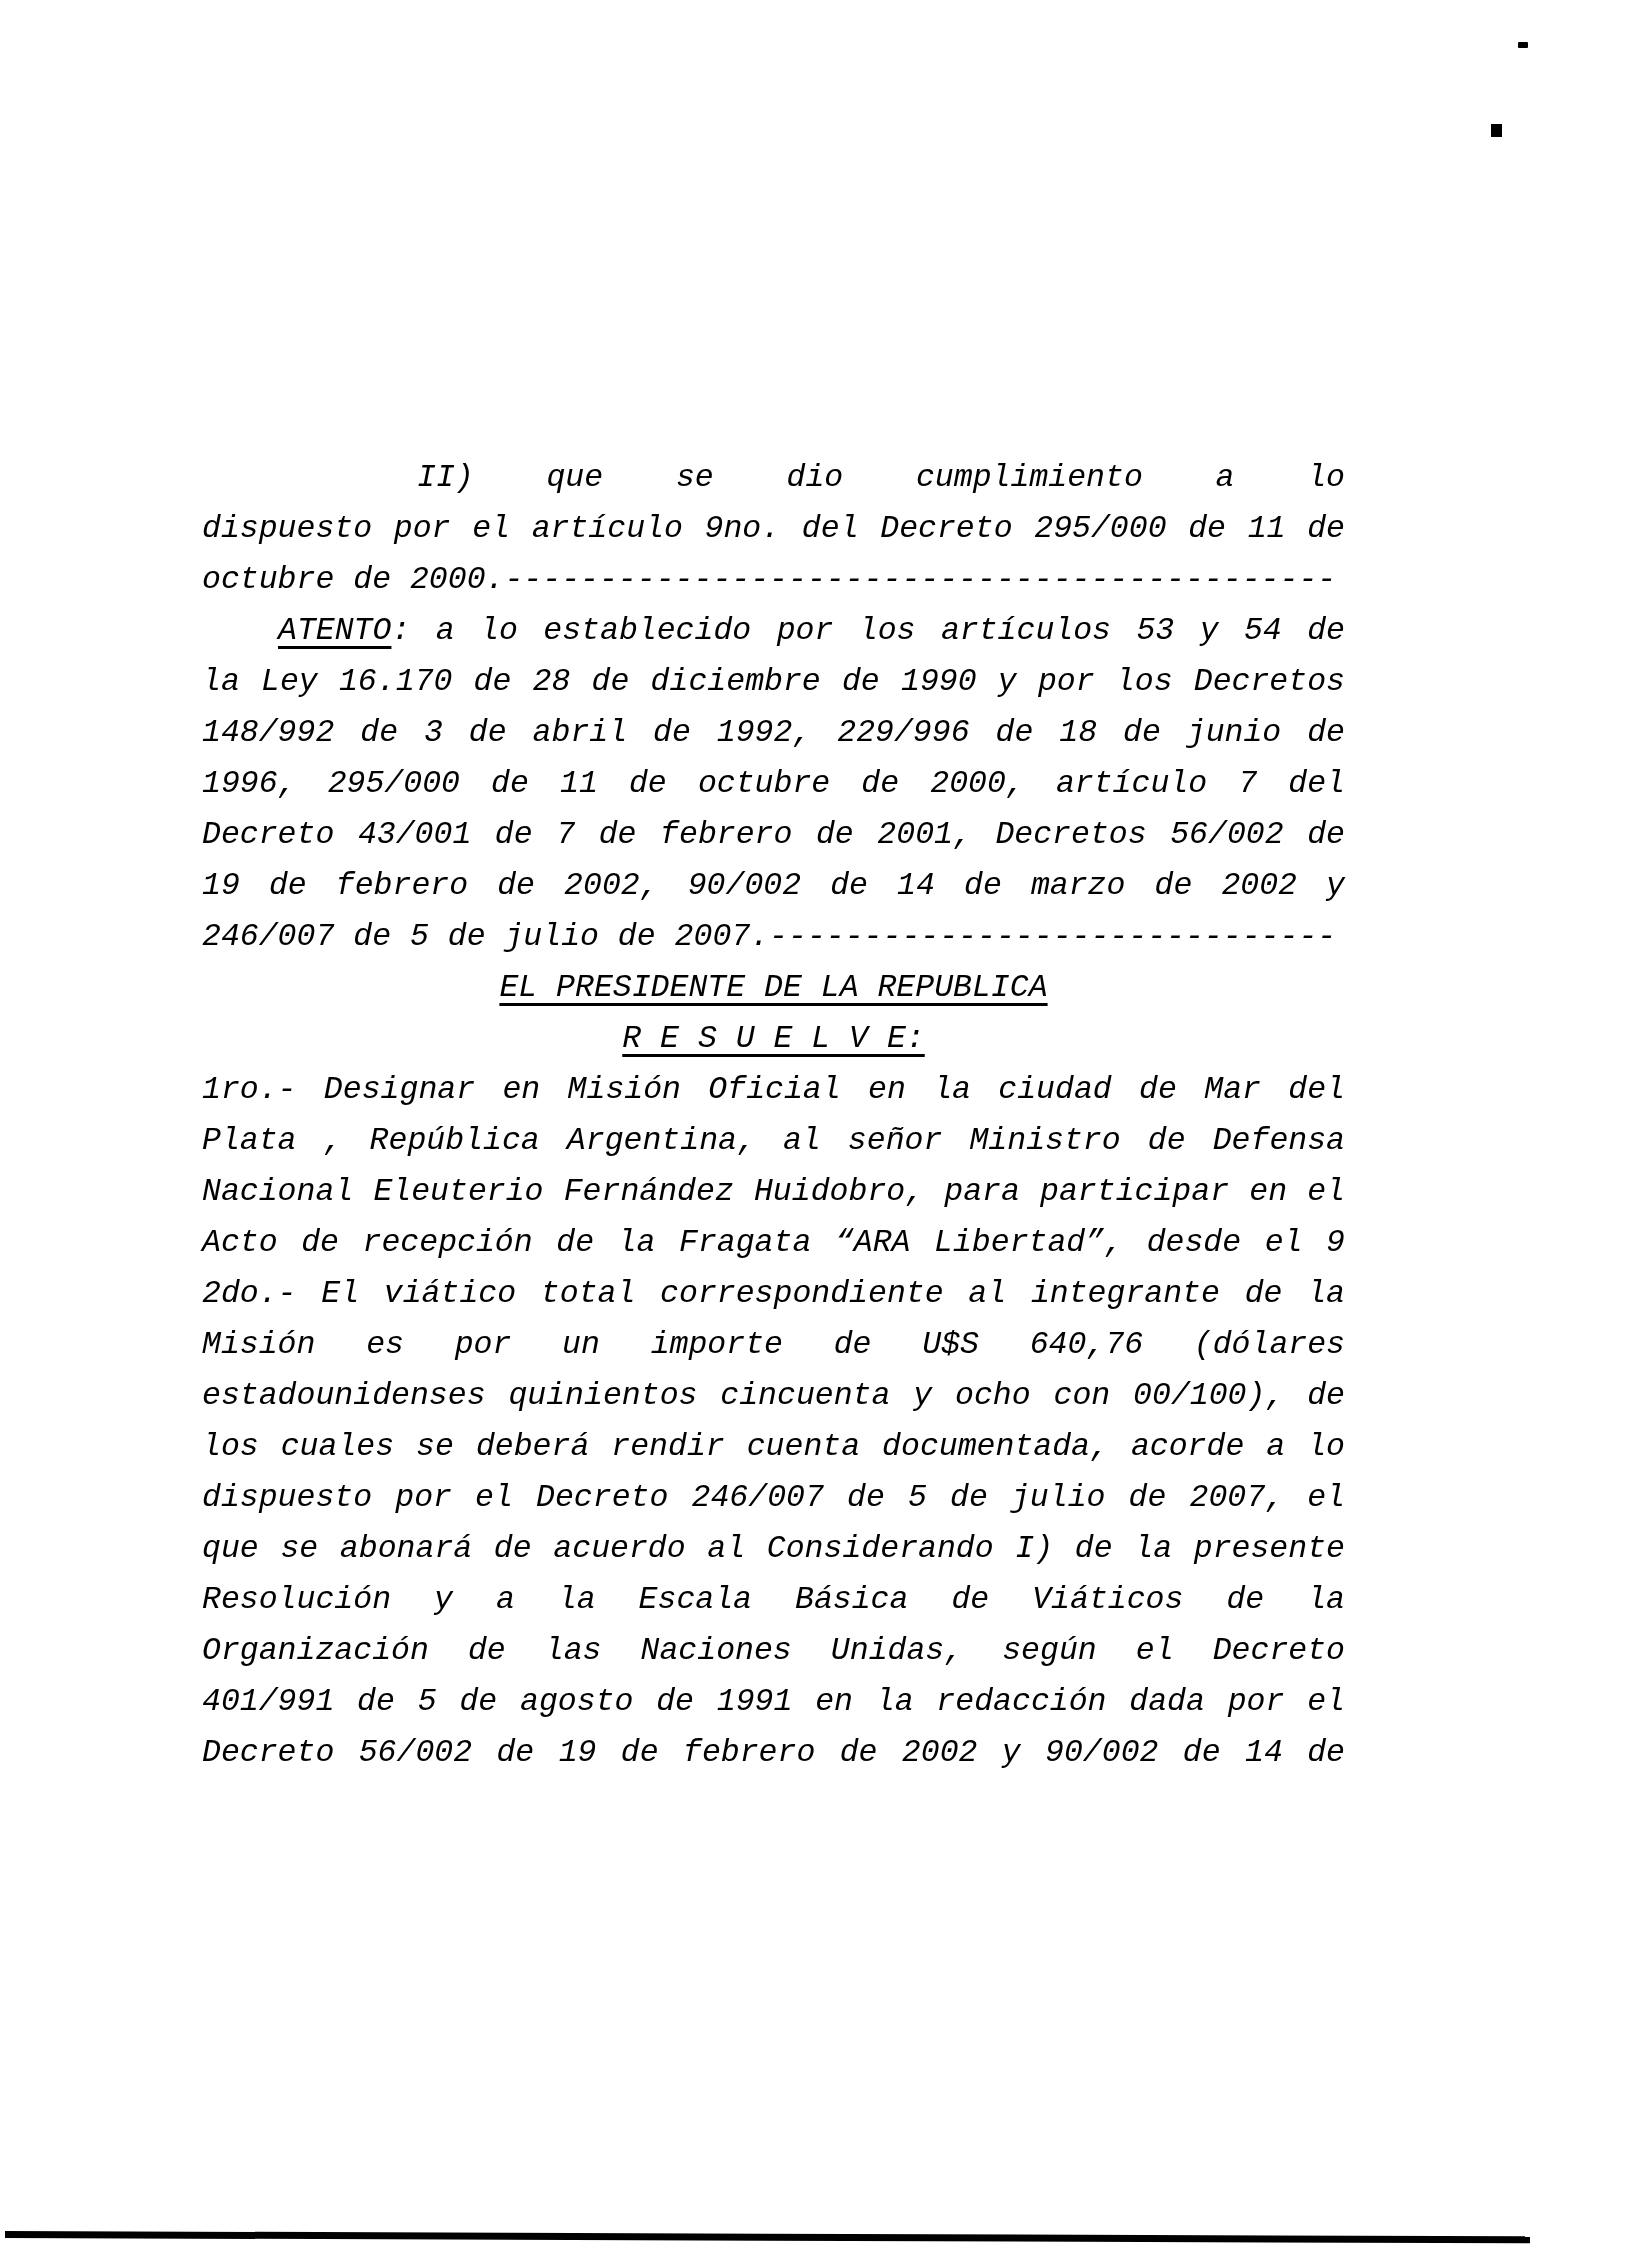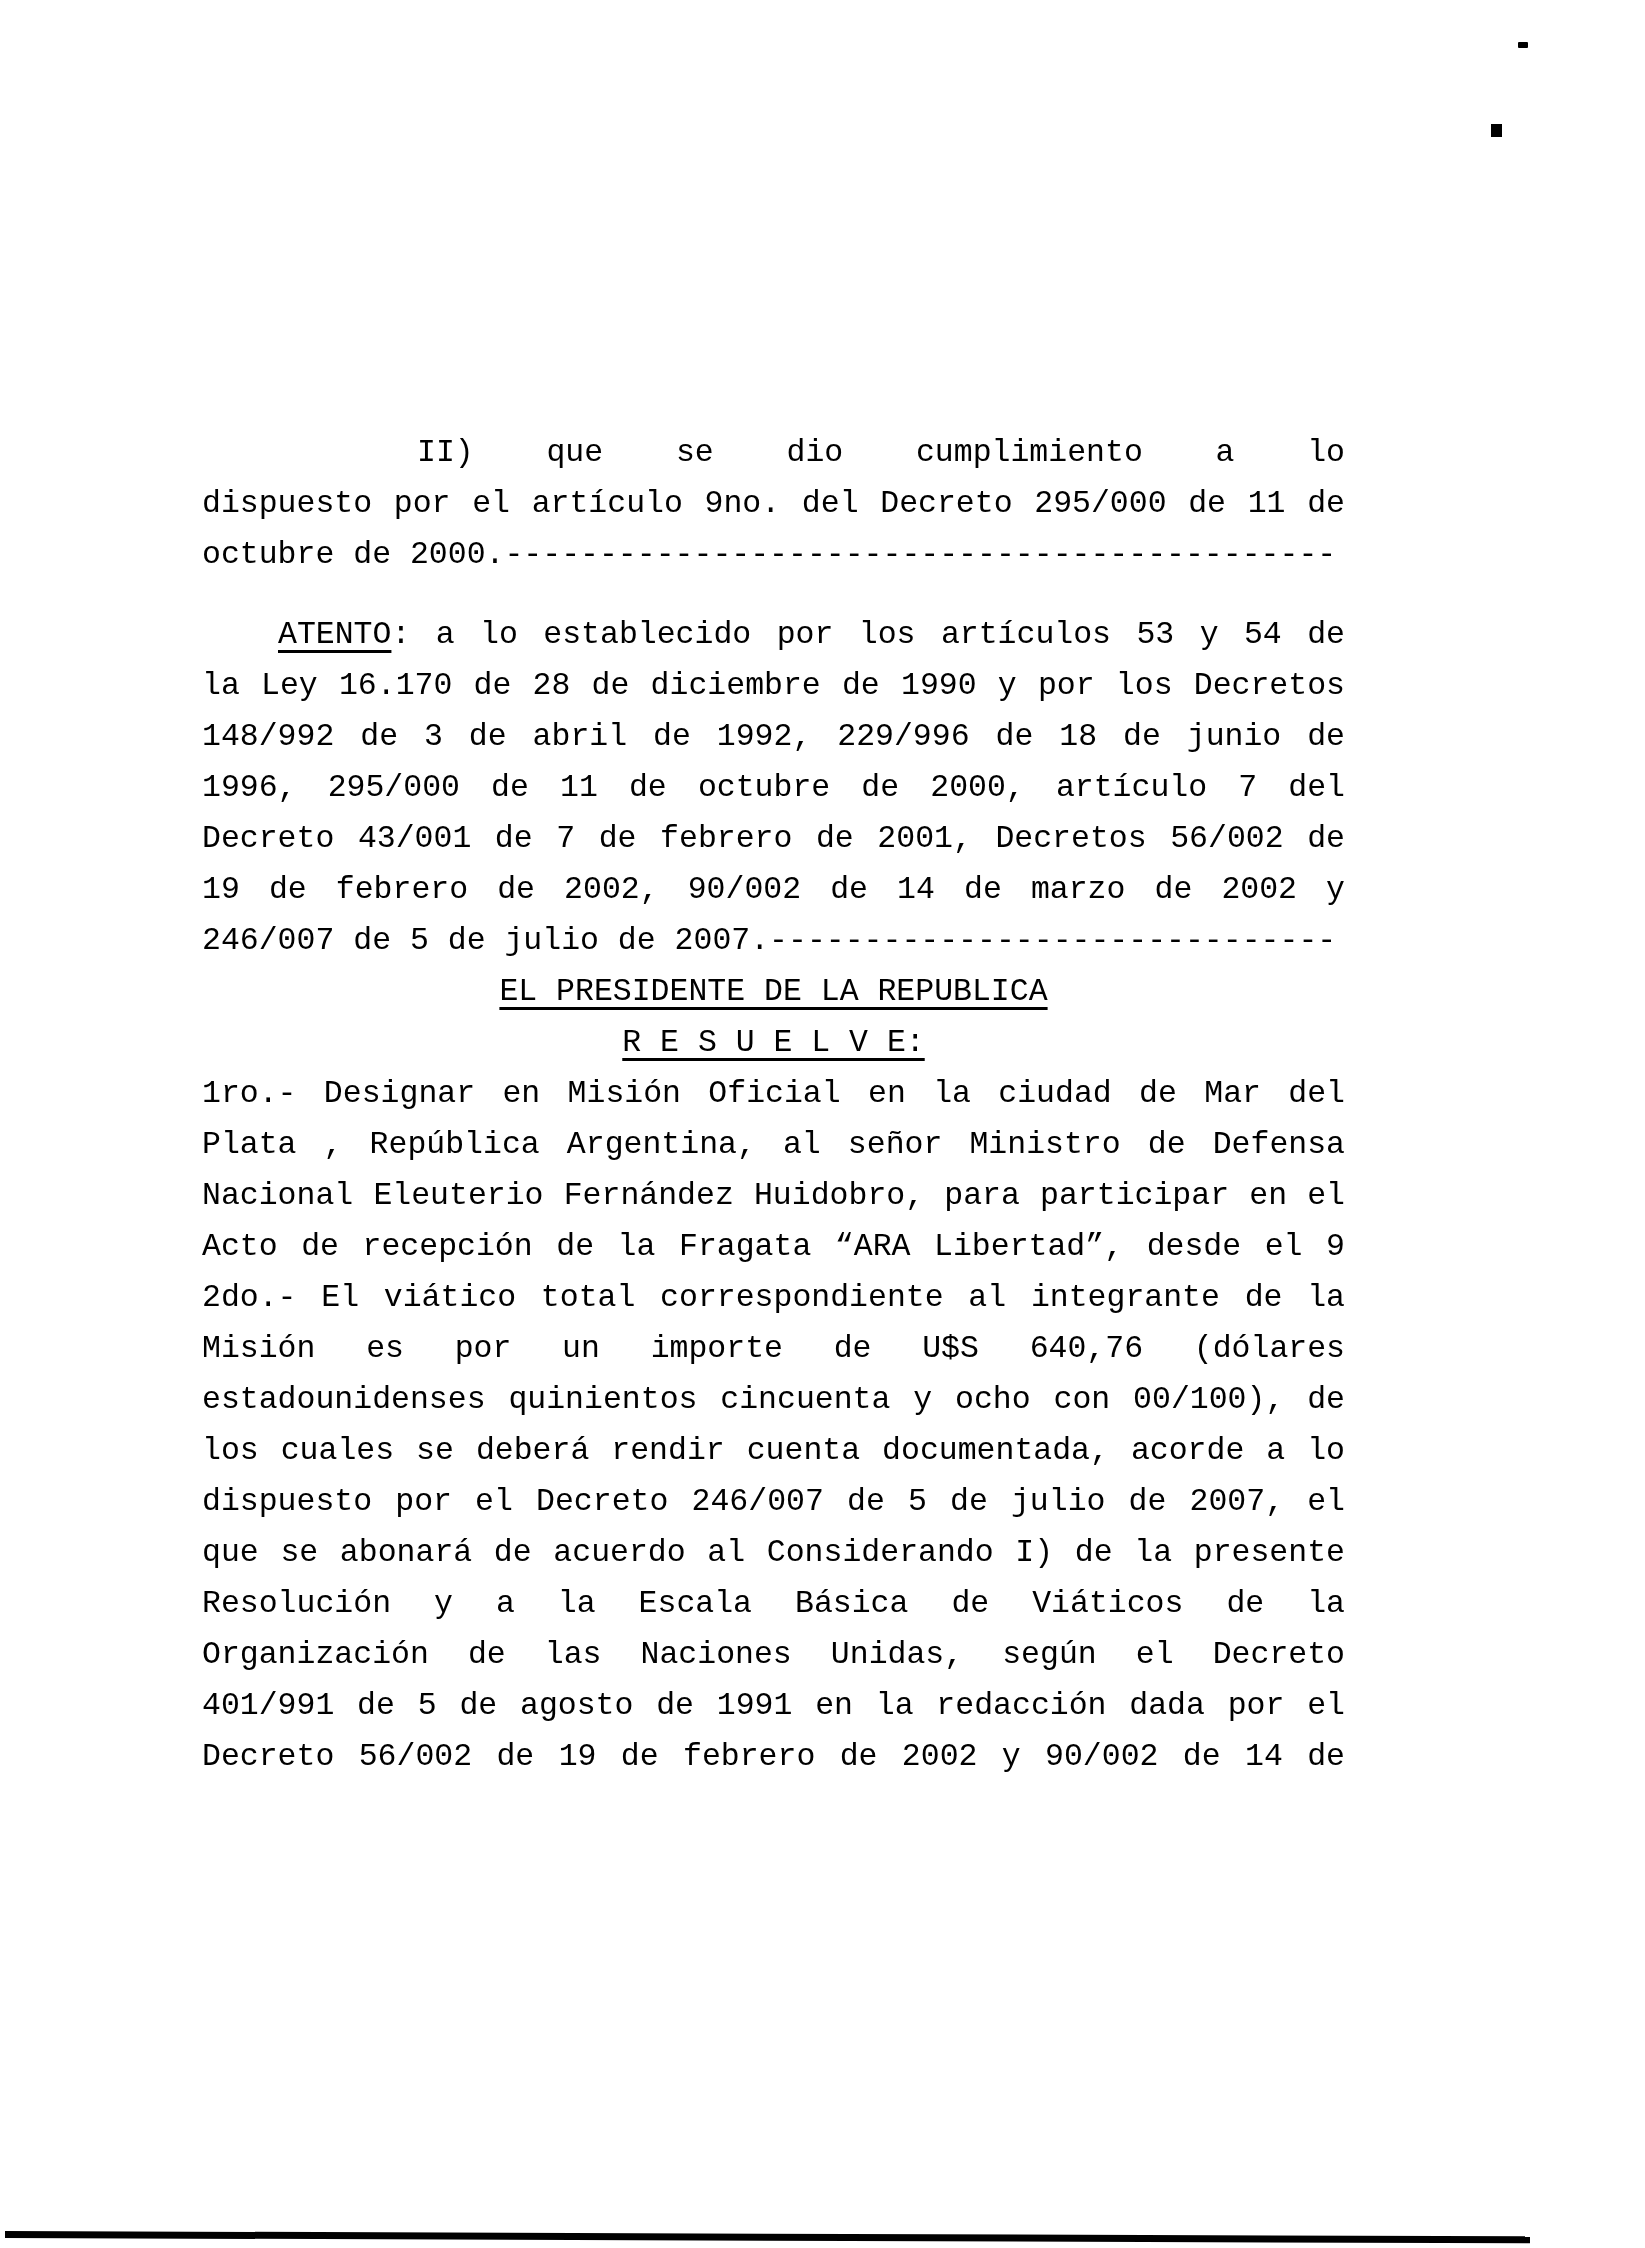--- a/index.html
+++ b/index.html
@@ -12,34 +12,35 @@
     width: 1645px;
     height: 2249px;
     background: #ffffff;
     overflow: hidden;
     font-family: "Liberation Mono", "DejaVu Sans Mono", monospace;
     color: #000;
   }
   .doc-body {
     position: absolute;
     left: 202px;
-    top: 427px;
+    top: 452px;
     width: 1143px;
     font-size: 31.5px;
     line-height: 51px;
+    font-style: italic;
   }
   .line {
     height: 51px;
     overflow: visible;
   }
   .justify {
     text-align: justify;
     text-align-last: justify;
   }
-  .indent-sm { text-indent: 76px; margin-top: 29px; }
+  .indent-sm { text-indent: 76px; }
   .indent-xl { text-indent: 215px; }
   .fill {
     text-align: left;
     text-align-last: left;
     white-space: pre;
   }
   .center {
     text-align: left;
     text-align-last: center;
   }

